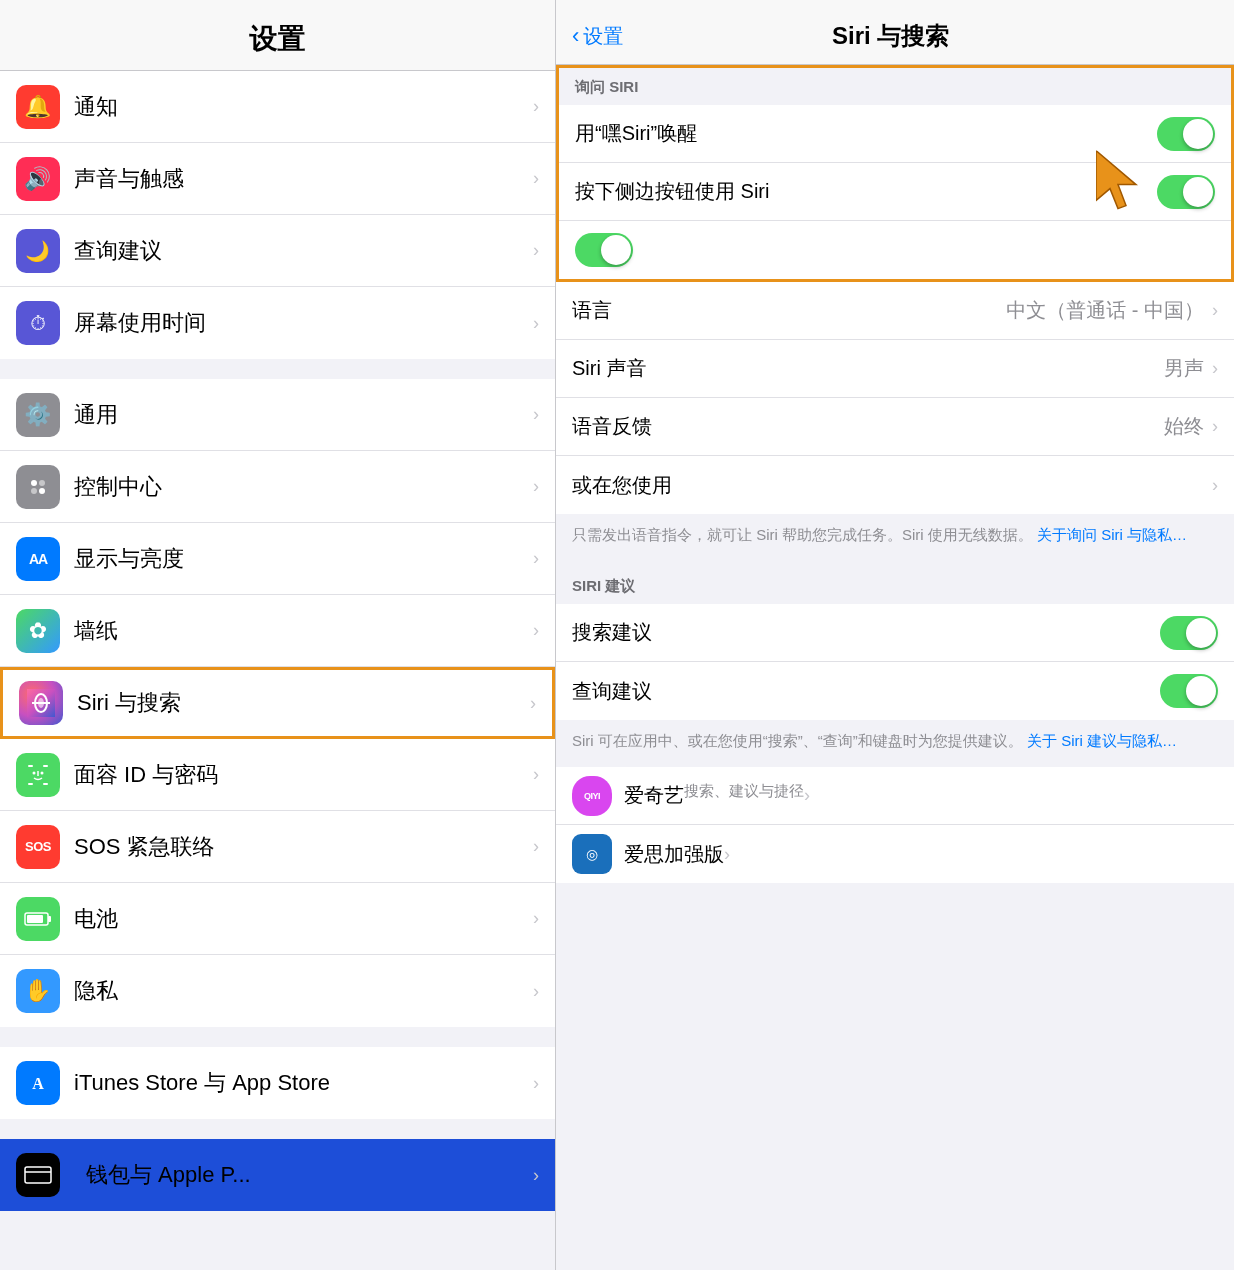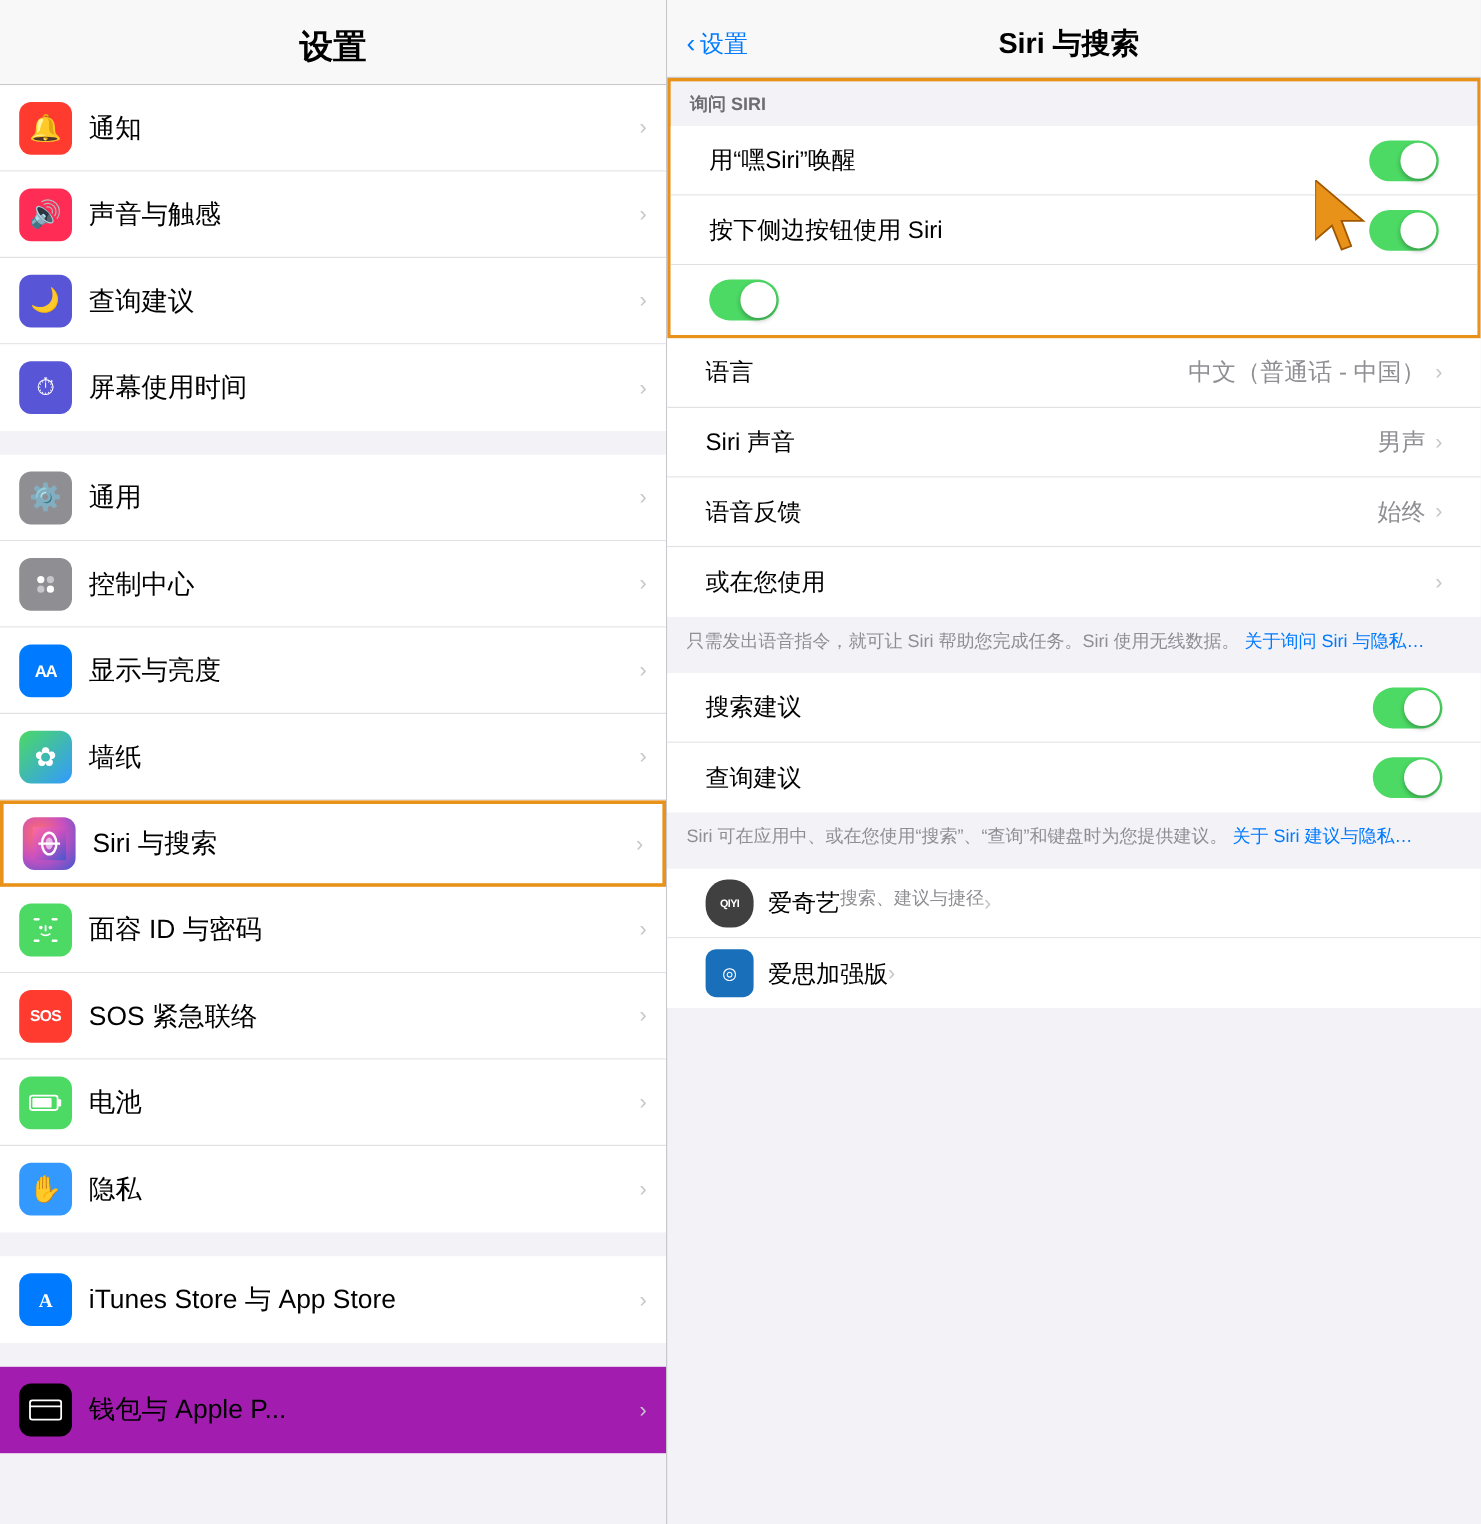--- a/index.html
+++ b/index.html
@@ -142,21 +142,21 @@
     }
 
     .right-group {
       background: #fff;
       margin-bottom: 0;
     }
 
     .right-item {
       display: flex;
       align-items: center;
-      padding: 0 32px;
+      padding: 0 16px;
       min-height: 58px;
       background: #fff;
       border-bottom: 1px solid #e0e0e5;
       position: relative;
     }
 
     .right-item:last-child {
       border-bottom: none;
     }
 
@@ -378,21 +378,21 @@
           </svg>
         </div>
         <span class="item-label">iTunes Store 与 App Store</span>
         <span class="chevron">›</span>
       </div>
     </div>
 
     <div class="separator-group"></div>
 
     <div class="settings-group">
-      <div class="settings-item" style="background:#a21caf;">
+      <div class="settings-item" style="background:#1d4ed8;gap:12px;">
         <div class="item-icon" style="background:#000; font-size:16px;">
           <svg width="28" height="22" viewBox="0 0 28 22" fill="white">
             <rect x="1" y="3" width="26" height="16" rx="2" stroke="white" stroke-width="1.5" fill="none"></rect>
             <line x1="1" y1="8" x2="27" y2="8" stroke="white" stroke-width="1.5"></line>
           </svg>
         </div>
         <span class="item-label">钱包与 Apple P...</span>
         <span class="chevron">›</span>
       </div>
     </div>
@@ -453,39 +453,40 @@
         <span class="right-item-label">或在您使用</span>
         <span class="chevron">›</span>
       </div>
     </div>
 
     <div class="section-footer">
       <span>只需发出语音指令，就可让 Siri 帮助您完成任务。Siri 使用无线数据。</span>
       <a href="#">关于询问 Siri 与隐私…</a>
     </div>
 
+    <div class="section-header">SIRI 建议</div>
     <div class="right-group">
       <div class="right-item">
         <span class="right-item-label">搜索建议</span>
         <div class="toggle"></div>
       </div>
       <div class="right-item">
         <span class="right-item-label">查询建议</span>
         <div class="toggle"></div>
       </div>
     </div>
 
     <div class="section-footer">
       <span>Siri 可在应用中、或在您使用“搜索”、“查询”和键盘时为您提供建议。</span>
       <a href="#">关于 Siri 建议与隐私…</a>
     </div>
 
     <div class="right-group">
       <div class="right-item">
-        <div class="right-item-icon" style="background:#404040; font-size:11px; font-weight:900; color:white; letter-spacing:-0.5px; flex-direction:column; padding:2px;border-radius:18px;">
+        <div class="right-item-icon" style="background:#d946ef; font-size:11px; font-weight:900; color:white; letter-spacing:-0.5px; flex-direction:column; padding:2px;border-radius:18px;">
           <span style="font-size:9px; font-weight:bold; color:#fff; font-family:sans-serif;">QIYI</span>
         </div>
         <div class="app-info">
           <span class="app-name">爱奇艺</span>
           <span class="app-sub">搜索、建议与捷径</span>
         </div>
         <span class="chevron">›</span>
       </div>
       <div class="right-item">
         <div class="right-item-icon" style="background:#1a6fbb; font-size:14px; color:white;">◎</div>

